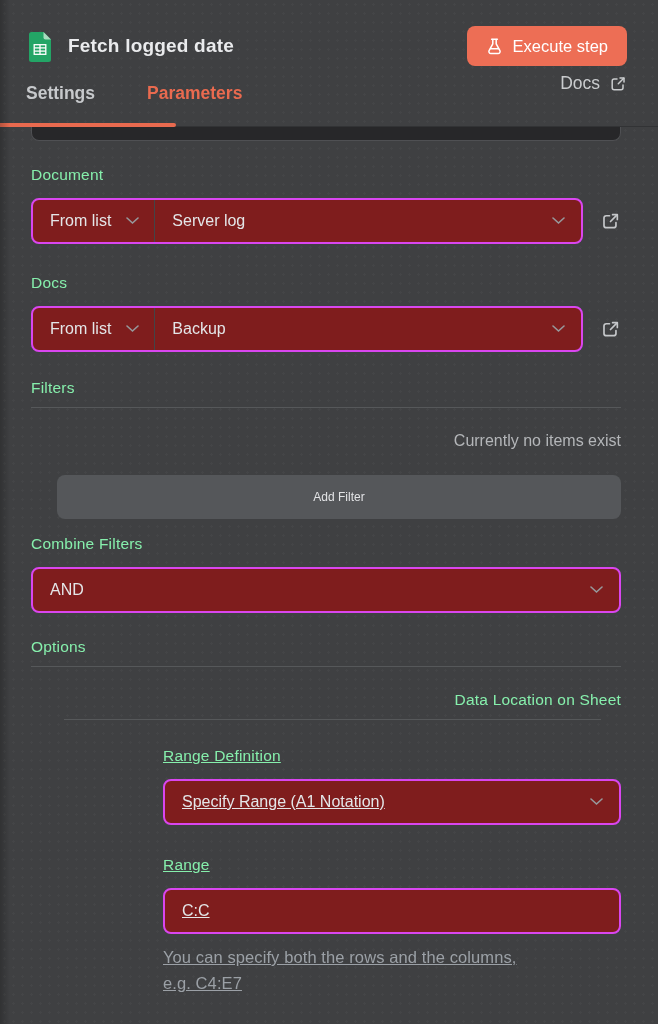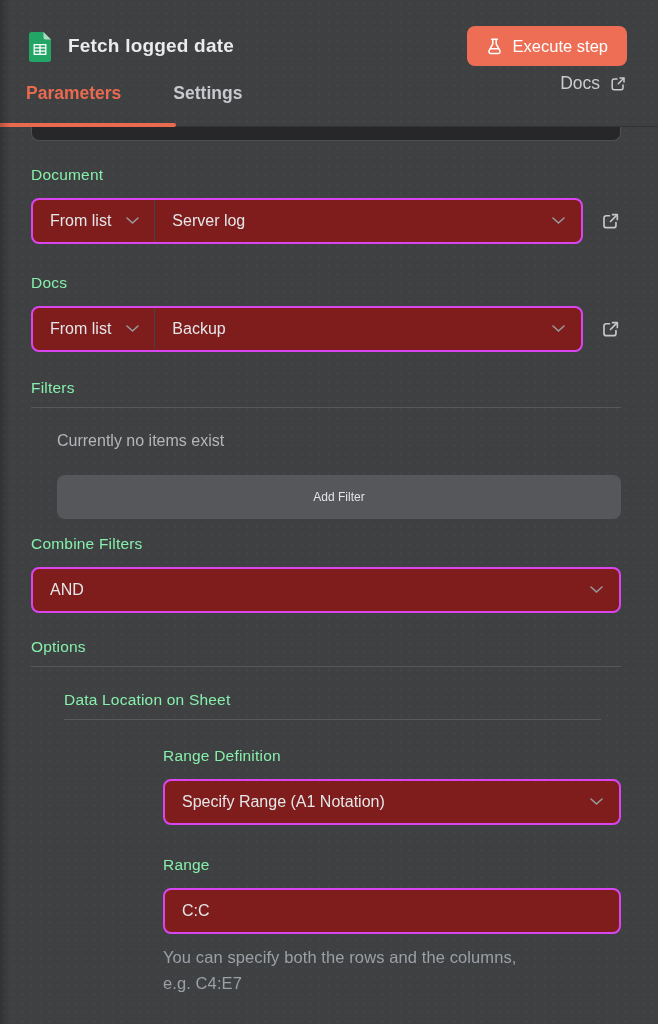--- a/index.html
+++ b/index.html
@@ -92,30 +92,30 @@
   .chev { flex:0 0 auto; display:flex; }
   .divider { border-bottom:1px solid #56585a; }
   .empty-text { font-size:16px; color:#b4b6b9; margin-left:26px; }
   .add-filter-btn {
     display:block; width:calc(100% - 26px); margin-left:26px;
     height:44px; background:#55575a; border:none; border-radius:8px;
     color:#e2e3e5; font-family:inherit; font-size:12px;
     cursor:pointer; text-align:center;
   }
   .indent-1 { margin-left:33px; }
-  .indent-2 { margin-left:132px; }
+  .indent-2 { margin-left:132px;text-decoration:underline; }
   .w-ind-1 { width:calc(100% - 53px); }
   .w-ind-2 { width:calc(100% - 132px); }
   .help-text {
     font-size:16.5px; line-height:1.58; letter-spacing:0.1px;
     color:#9ba0a6; max-width:462px;
   }
   
   .mt-25{margin-top:25px;} .mt-14{margin-top:14px;} .mt-30{margin-top:30px;}
-  .mt-27{margin-top:27px;} .mt-10{margin-top:10px;} .mt-24{margin-top:24px;}
+  .mt-27{margin-top:27px;} .mt-10{margin-top:10px;} .mt-24{margin-top:24px;text-align:right;}
   .mt-32{margin-top:16px;} .mt-31{margin-top:31px;}
 </style>
 </head>
 <body>
 
 <div class="left-edge"></div>
 
 <div class="header">
   <span class="app-icon">
     <svg width="22" height="30" viewBox="0 0 22 30">
@@ -136,22 +136,22 @@
         <path d="M5.6 1.2 h5.8"></path>
         <path d="M6.8 1.4 v4.4 L3.1 12.7 a2 2 0 0 0 1.8 2.9 h7.2 a2 2 0 0 0 1.8-2.9 L10.2 5.8 V1.4"></path>
         <path d="M4.6 10.7 h7.8"></path>
       </svg>
     </span>
     <span>Execute step</span>
   </button>
 </div>
 
 <div class="tabbar">
+  <div class="tab">Settings</div>
   <div class="tab active">Parameters</div>
-  <div class="tab">Settings</div>
   <div class="docs-link">
     <span>Docs</span>
     <span style="display:flex;">
       <svg width="18" height="18" viewBox="0 0 18 18" fill="none" stroke="#caccce" stroke-width="1.5" stroke-linecap="round" stroke-linejoin="round">
         <path d="M8 4 H5.2 C3.9 4 3.2 4.7 3.2 6 v6.8 c0 1.3 .7 2 2 2 H12 c1.3 0 2-.7 2-2 V10"></path>
         <path d="M11 3 h4 v4"></path>
         <path d="M9.3 8.7 L14.7 3.3"></path>
       </svg>
     </span>
   </div>

